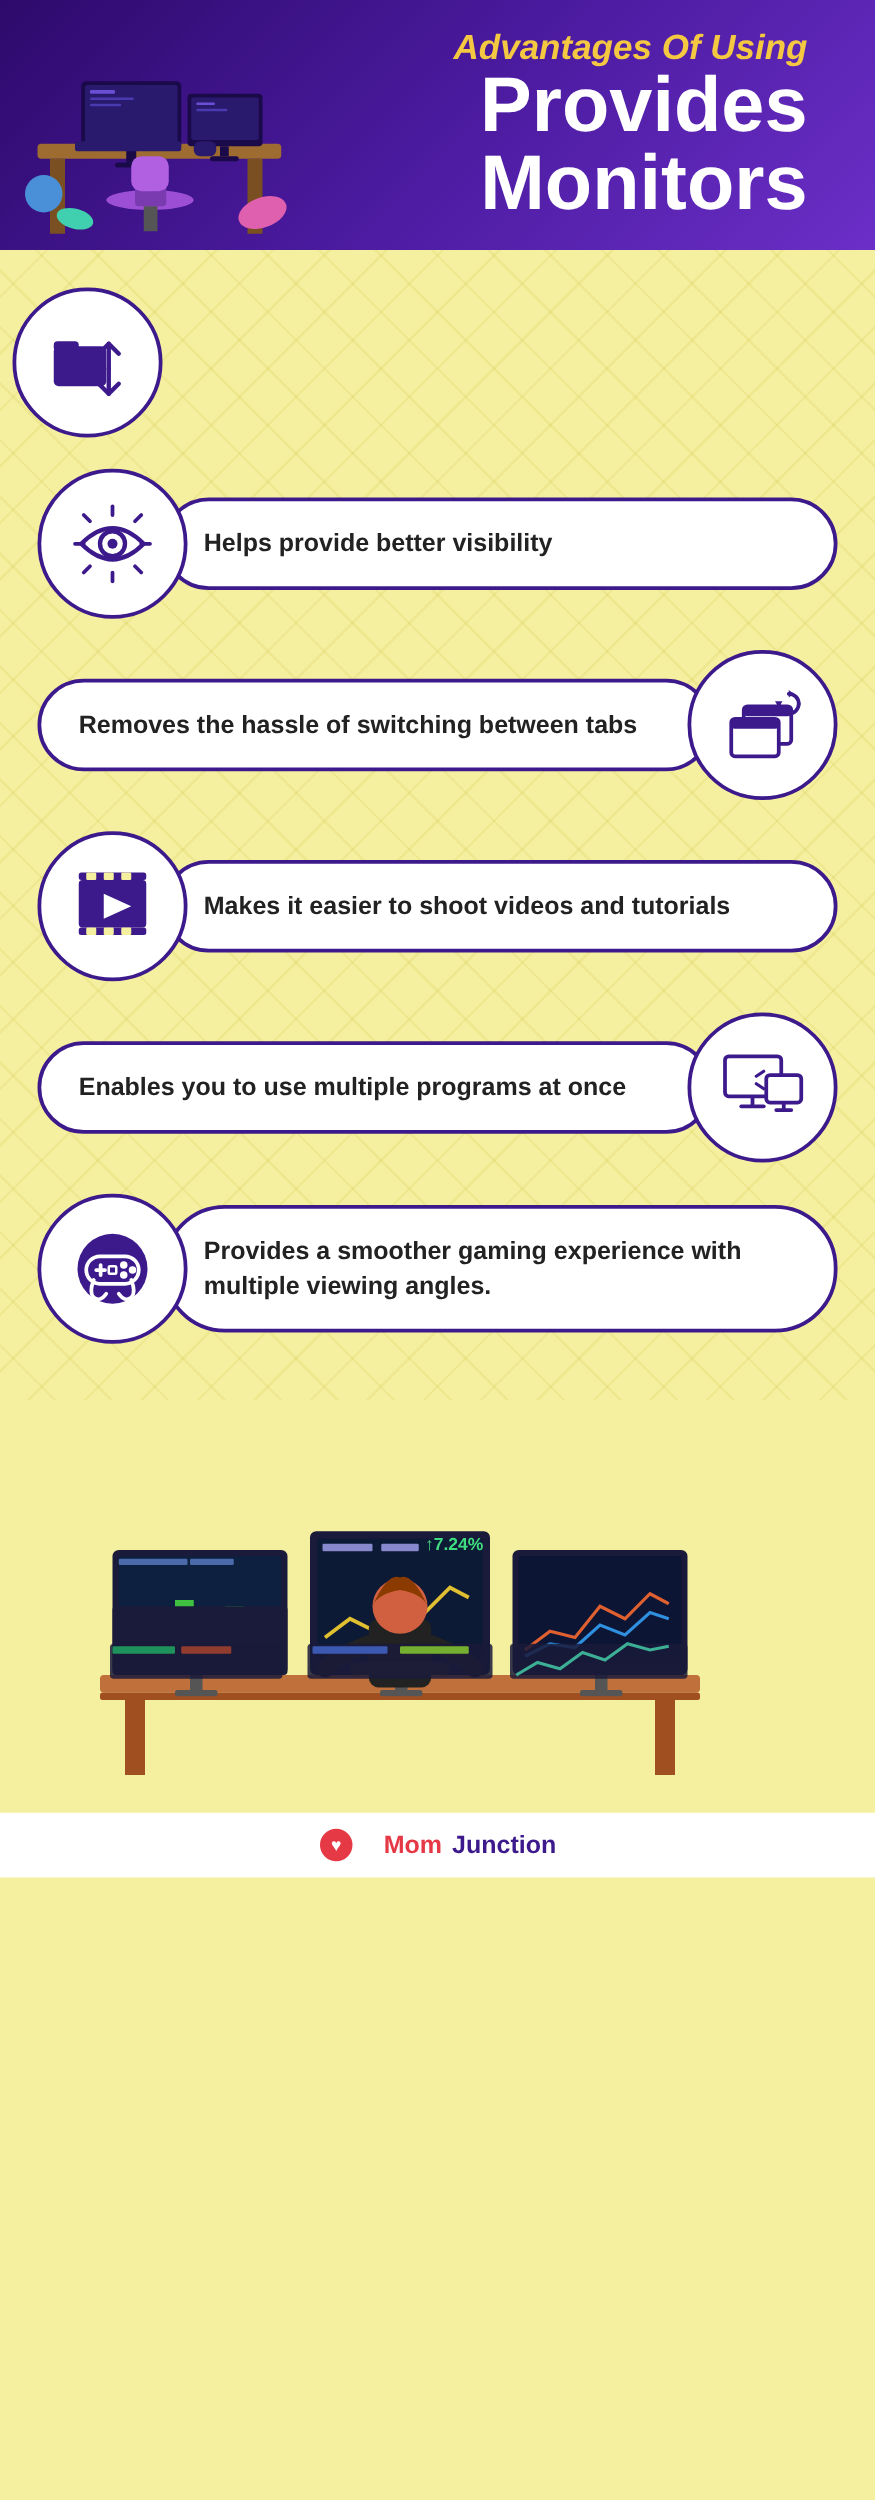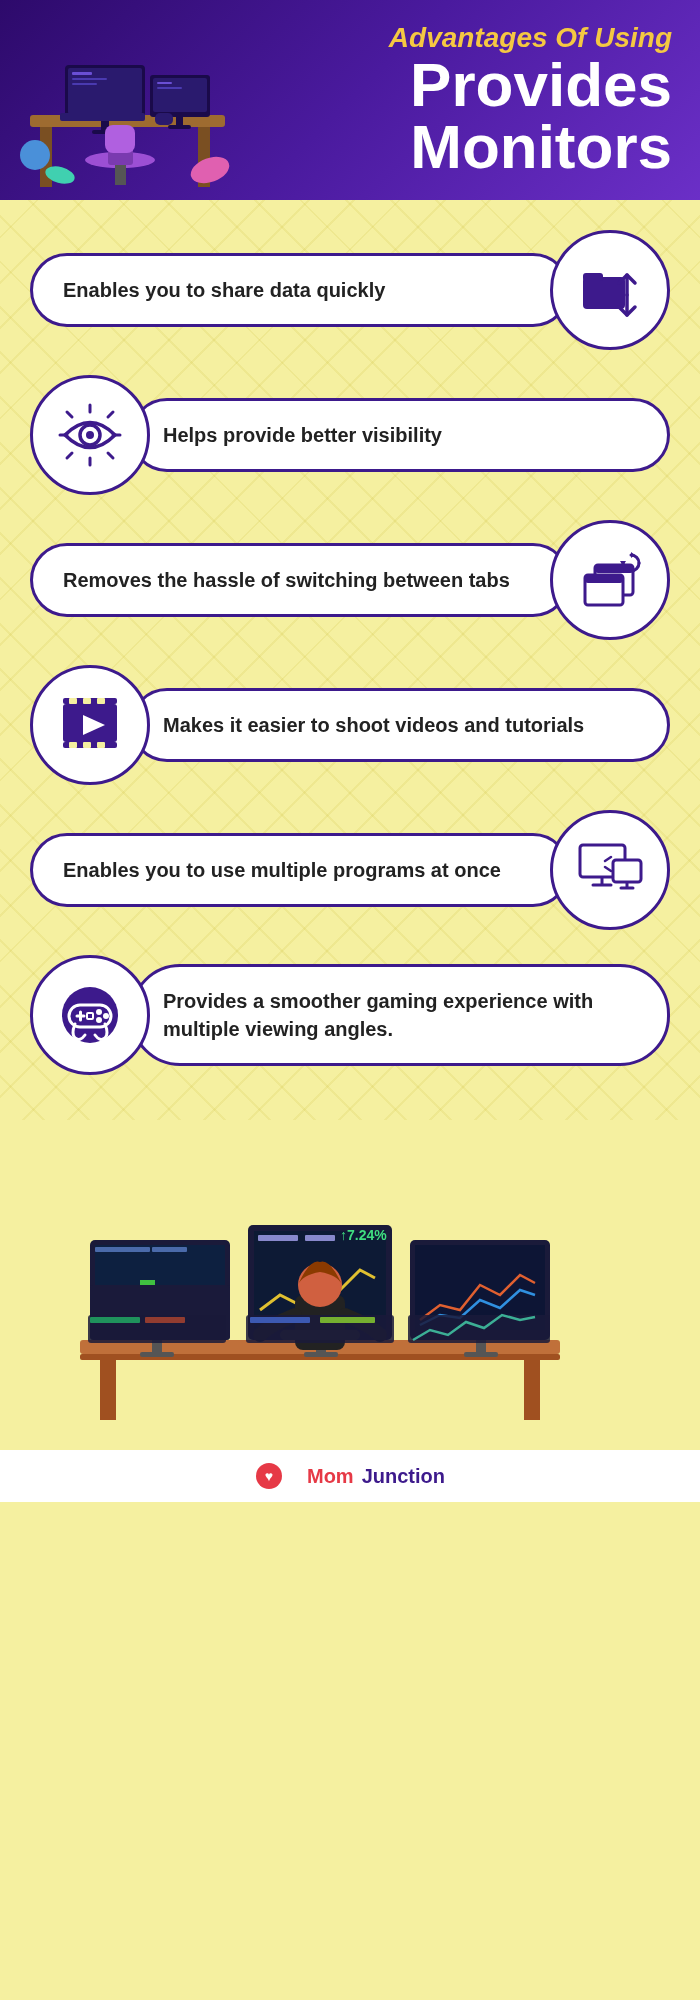--- a/index.html
+++ b/index.html
@@ -17,21 +17,21 @@
       width: 100%;
       height: 200px;
       position: relative;
       display: flex;
       align-items: center;
       justify-content: flex-end;
       overflow: hidden;
     }
     .header-title {
       text-align: right;
-      padding-right: 28px;
+      padding-right: 54px;
       z-index: 2;
     }
     .header-title .advantages {
       font-size: 28px;
       font-weight: 700;
       color: #f5c842;
       font-style: italic;
     }
     .header-title .multiple {
       font-size: 62px;
@@ -219,21 +219,20 @@
   <div class="header-title">
     <div class="advantages">Advantages Of Using</div>
     <div class="multiple">Provides</div>
     <div class="monitors">Monitors</div>
   </div>
 </div>
 
 <div class="main">
 
   <div class="advantage-item icon-right">
-    <div class="text-bubble">Enables you to share data quickly</div>
     <div class="icon-circle">
       <svg viewBox="0 0 70 70" xmlns="http://www.w3.org/2000/svg">
 
         <rect x="8" y="22" width="42" height="32" rx="4" fill="#3d1a8c"></rect>
         <rect x="8" y="18" width="20" height="8" rx="3" fill="#3d1a8c"></rect>
 
         <path d="M44 28 L52 20 L60 28" stroke="#3d1a8c" stroke-width="3.5" fill="none" stroke-linecap="round" stroke-linejoin="round"></path>
         <line x1="52" y1="20" x2="52" y2="40" stroke="#3d1a8c" stroke-width="3.5" stroke-linecap="round"></line>
 
         <path d="M44 52 L52 60 L60 52" stroke="#3d1a8c" stroke-width="3.5" fill="none" stroke-linecap="round" stroke-linejoin="round"></path>

